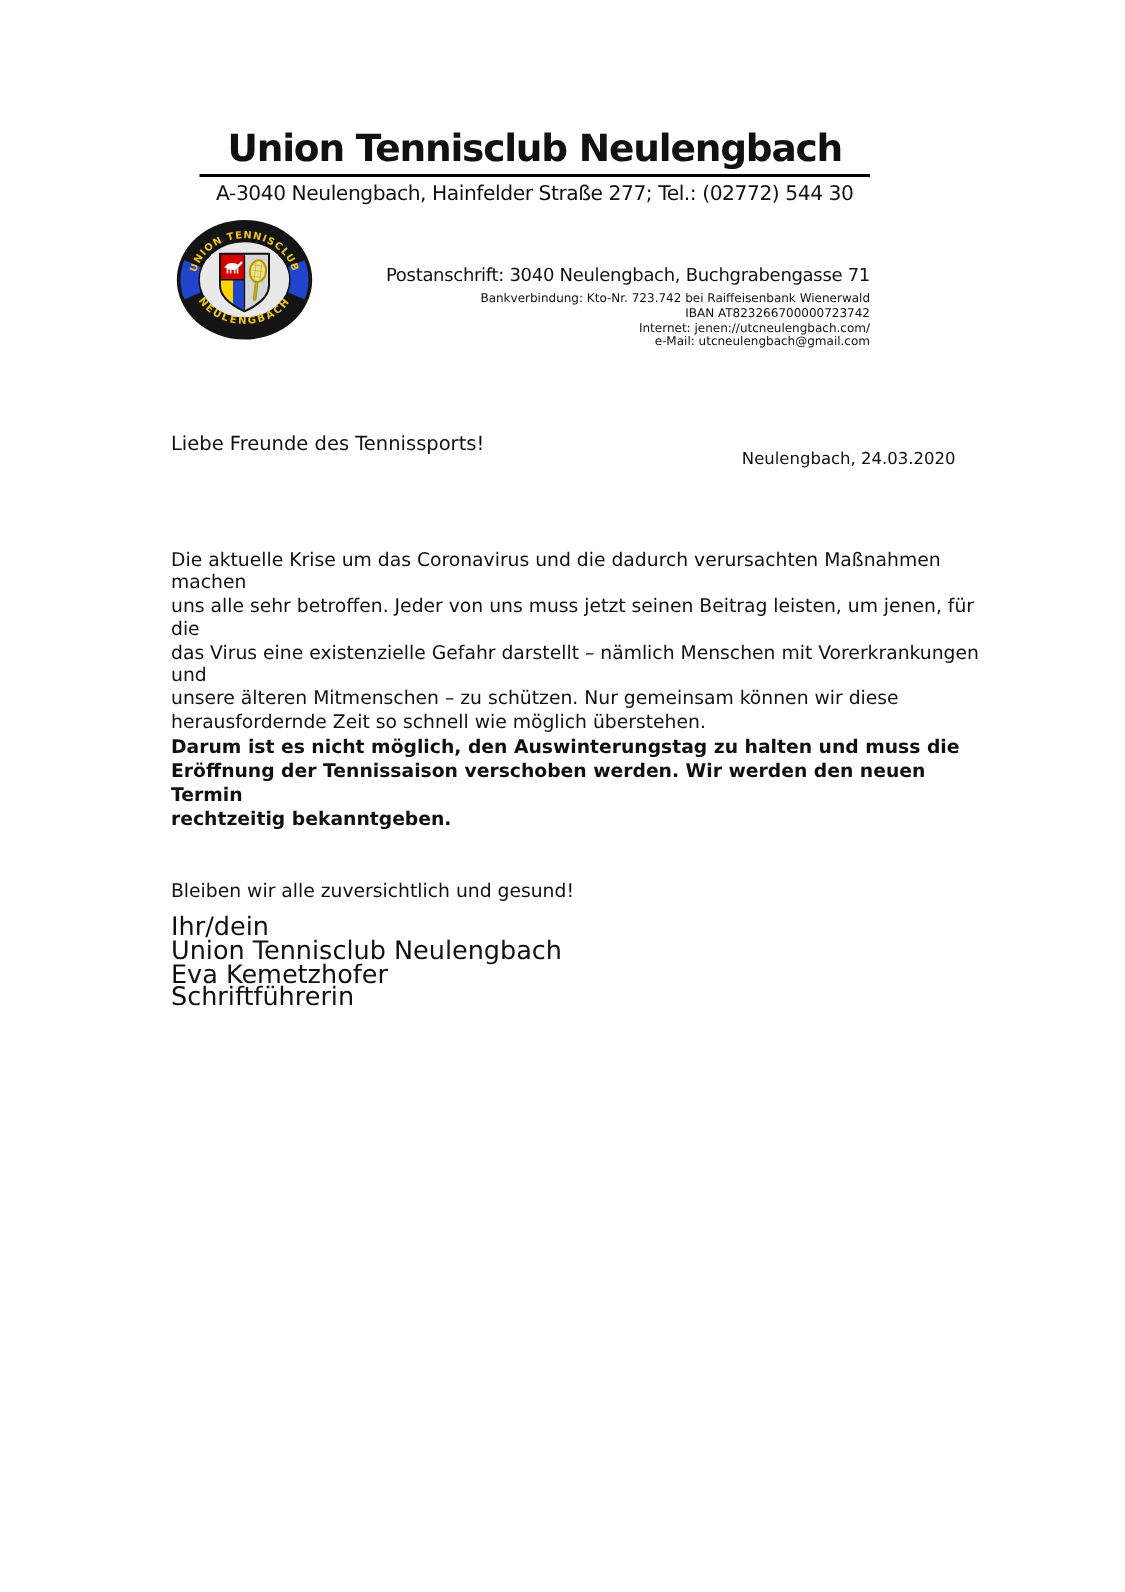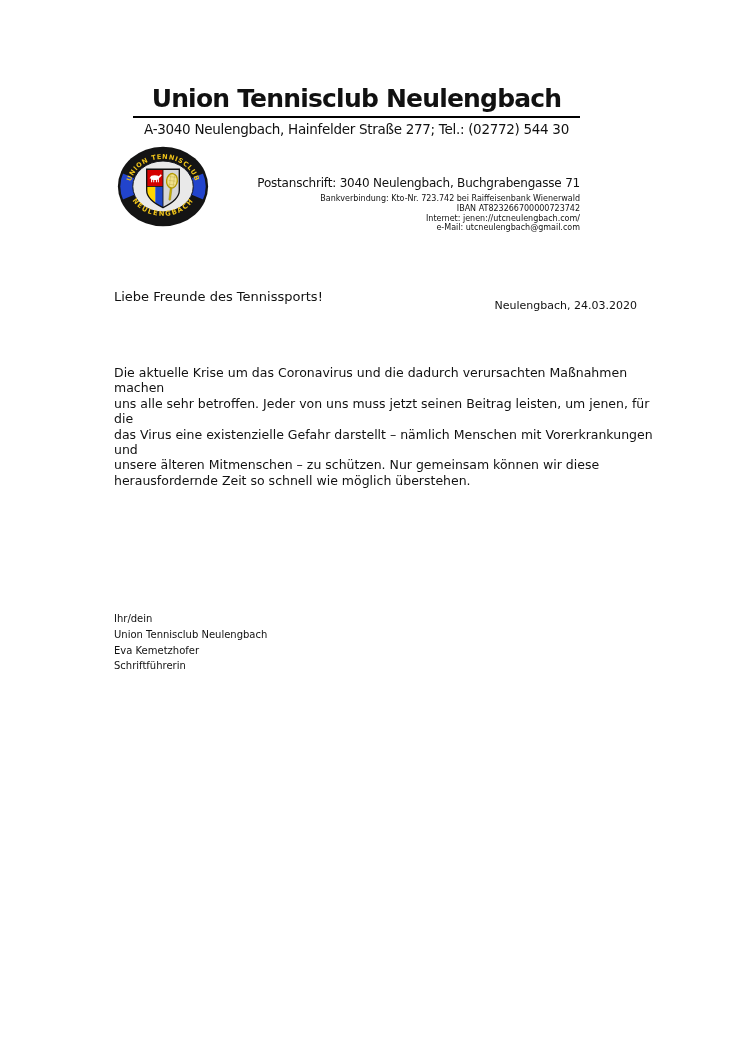--- a/index.html
+++ b/index.html
@@ -31,21 +31,21 @@
   .para {
     position:absolute; left:114px; width:540px;
     font-size:12.5px; line-height:15.4px; white-space:pre-line;
   }
   .p1 { top:329px;margin-top:36px; }
   .p2 { top:429px; }
   .p3 { top:490px; font-weight:bold; line-height:16px; }
   .closing { position:absolute; left:114px; top:586px; font-size:12.5px; }
   .signature {
     position:absolute; left:114px; top:611px;
-    font-size:10px; line-height:15.8px; white-space:pre-line;
+    font-size:17px; line-height:15.8px; white-space:pre-line;
   }
 </style>
 </head>
 <body>
 
 <div class="page">
 
   <div class="header-block">
     <div class="header-title">Union Tennisclub Neulengbach</div>
   </div>
@@ -112,19 +112,23 @@
   </div>
 
   <div class="salutation">Liebe Freunde des Tennissports!</div>
   <div class="place-date">Neulengbach, 24.03.2020</div>
 
   <div class="para p1">Die aktuelle Krise um das Coronavirus und die dadurch verursachten Maßnahmen machen
 uns alle sehr betroffen. Jeder von uns muss jetzt seinen Beitrag leisten, um jenen, für die
 das Virus eine existenzielle Gefahr darstellt – nämlich Menschen mit Vorerkrankungen und
 unsere älteren Mitmenschen – zu schützen. Nur gemeinsam können wir diese
 herausfordernde Zeit so schnell wie möglich überstehen.</div>
+  <div class="para p3">Darum ist es nicht möglich, den Auswinterungstag zu halten und muss die
+Eröffnung der Tennissaison verschoben werden. Wir werden den neuen Termin
+rechtzeitig bekanntgeben.</div>
 
+  <div class="closing">Bleiben wir alle zuversichtlich und gesund!</div>
   <div class="signature">Ihr/dein
 Union Tennisclub Neulengbach
 Eva Kemetzhofer
 Schriftführerin</div>
 
 </div>
 
 </body></html>

